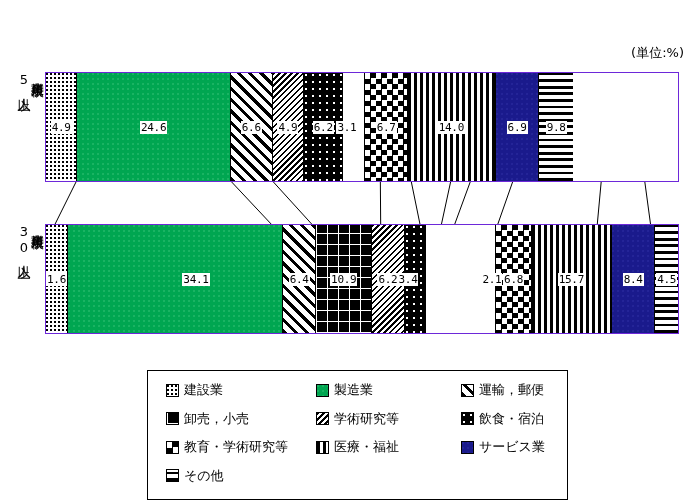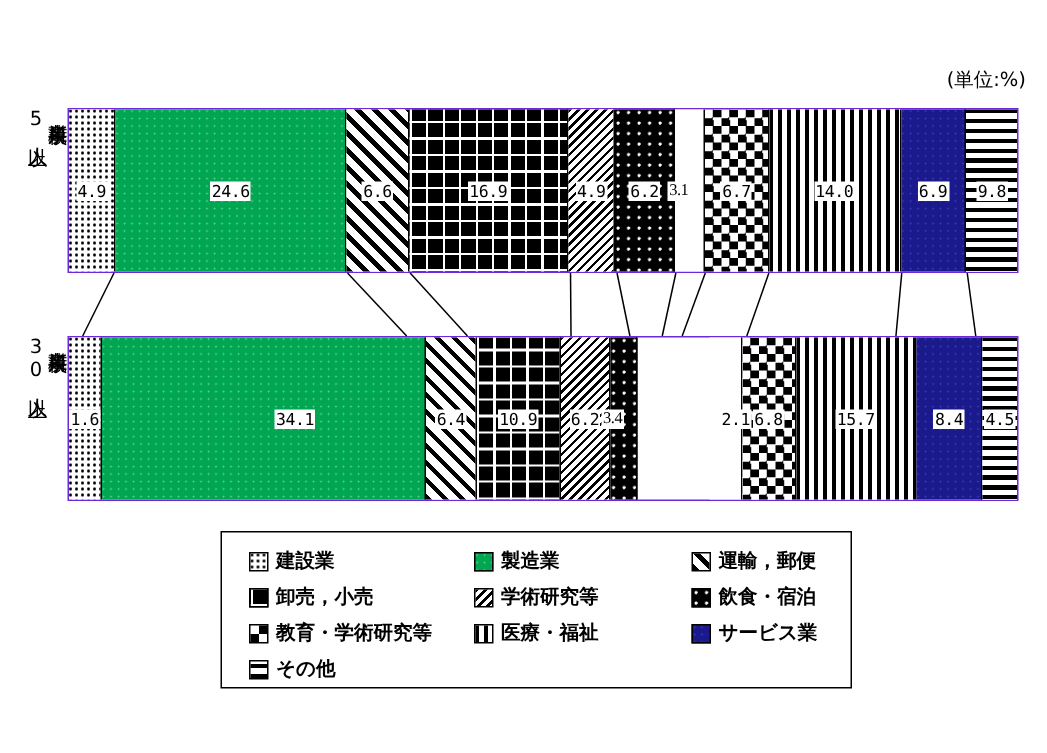--- a/index.html
+++ b/index.html
@@ -40,21 +40,21 @@
   }
   .seg:last-child{border-right:none;}
   .seg .val{
     position:relative;z-index:3;
     background:#fff;color:#000;
     font-size:11px;line-height:11px;
     padding:1px 1px;white-space:nowrap;
     font-family:"DejaVu Sans Mono","Liberation Mono",monospace;
     letter-spacing:-0.3px;
   }
-  .seg .val.shift-l{transform:translateX(-7px);font-family:Liberation Serif, serif;}
+  .seg .val.shift-l{transform:translateX(-7px);}
   .seg .val.shift-r{transform:translateX(7px);}
 
   
   .p-dots{
     background-color:#ffffff;
     background-image:
       radial-gradient(circle at 1px 1px, #000 0.8px, transparent 1.1px);
     background-size:4px 4px;
   }
   .p-solid-green{background-color:#00a651;
@@ -135,23 +135,20 @@
 
   <div class="bar" id="bar1" style="left:45px;top:72px;width:634px;height:110px;">
       <div class="seg p-dots" style="flex: 0.0489022 0 0px;">
         <span class="val">4.9</span>
       </div>
       <div class="seg p-solid-green" style="flex: 0.245509 0 0px;">
         <span class="val">24.6</span>
       </div>
       <div class="seg p-diag" style="flex: 0.0658683 0 0px;">
         <span class="val">6.6</span>
-      </div>
-      <div class="seg p-grid" style="flex: 0.168663 0 0px;">
-        <span class="val">16.9</span>
       </div>
       <div class="seg p-fdiag" style="flex: 0.0489022 0 0px;">
         <span class="val">4.9</span>
       </div>
       <div class="seg p-blackdot" style="flex: 0.0618762 0 0px;">
         <span class="val">6.2</span>
       </div>
       <div class="seg p-white" style="flex: 0.0309381 0 0px;">
         <span class="val shift-l">3.1</span>
       </div>
@@ -211,21 +208,21 @@
       <line x1="273.42" y1="182" x2="311.65" y2="224" stroke="#000" stroke-width="1"></line>
       <line x1="380.35" y1="182" x2="380.68" y2="224" stroke="#000" stroke-width="1"></line>
       <line x1="411.35" y1="182" x2="419.95" y2="224" stroke="#000" stroke-width="1"></line>
       <line x1="450.58" y1="182" x2="441.49" y2="224" stroke="#000" stroke-width="1"></line>
       <line x1="470.20" y1="182" x2="454.79" y2="224" stroke="#000" stroke-width="1"></line>
       <line x1="512.59" y1="182" x2="497.86" y2="224" stroke="#000" stroke-width="1"></line>
       <line x1="601.17" y1="182" x2="597.30" y2="224" stroke="#000" stroke-width="1"></line>
       <line x1="644.83" y1="182" x2="650.50" y2="224" stroke="#000" stroke-width="1"></line>
     </svg>
 
-  <div class="legend" id="legend" style="left:147px;top:354px;width:421px;height:105px;font-weight:bold;">
+  <div class="legend" id="legend" style="left:147px;top:370px;width:421px;height:130px;">
       <div class="lgitem">
         <span class="swatch p-dots"></span>
         <span class="lglabel">建設業</span>
       </div>
       <div class="lgitem">
         <span class="swatch p-solid-green"></span>
         <span class="lglabel">製造業</span>
       </div>
       <div class="lgitem">
         <span class="swatch p-diag"></span>

